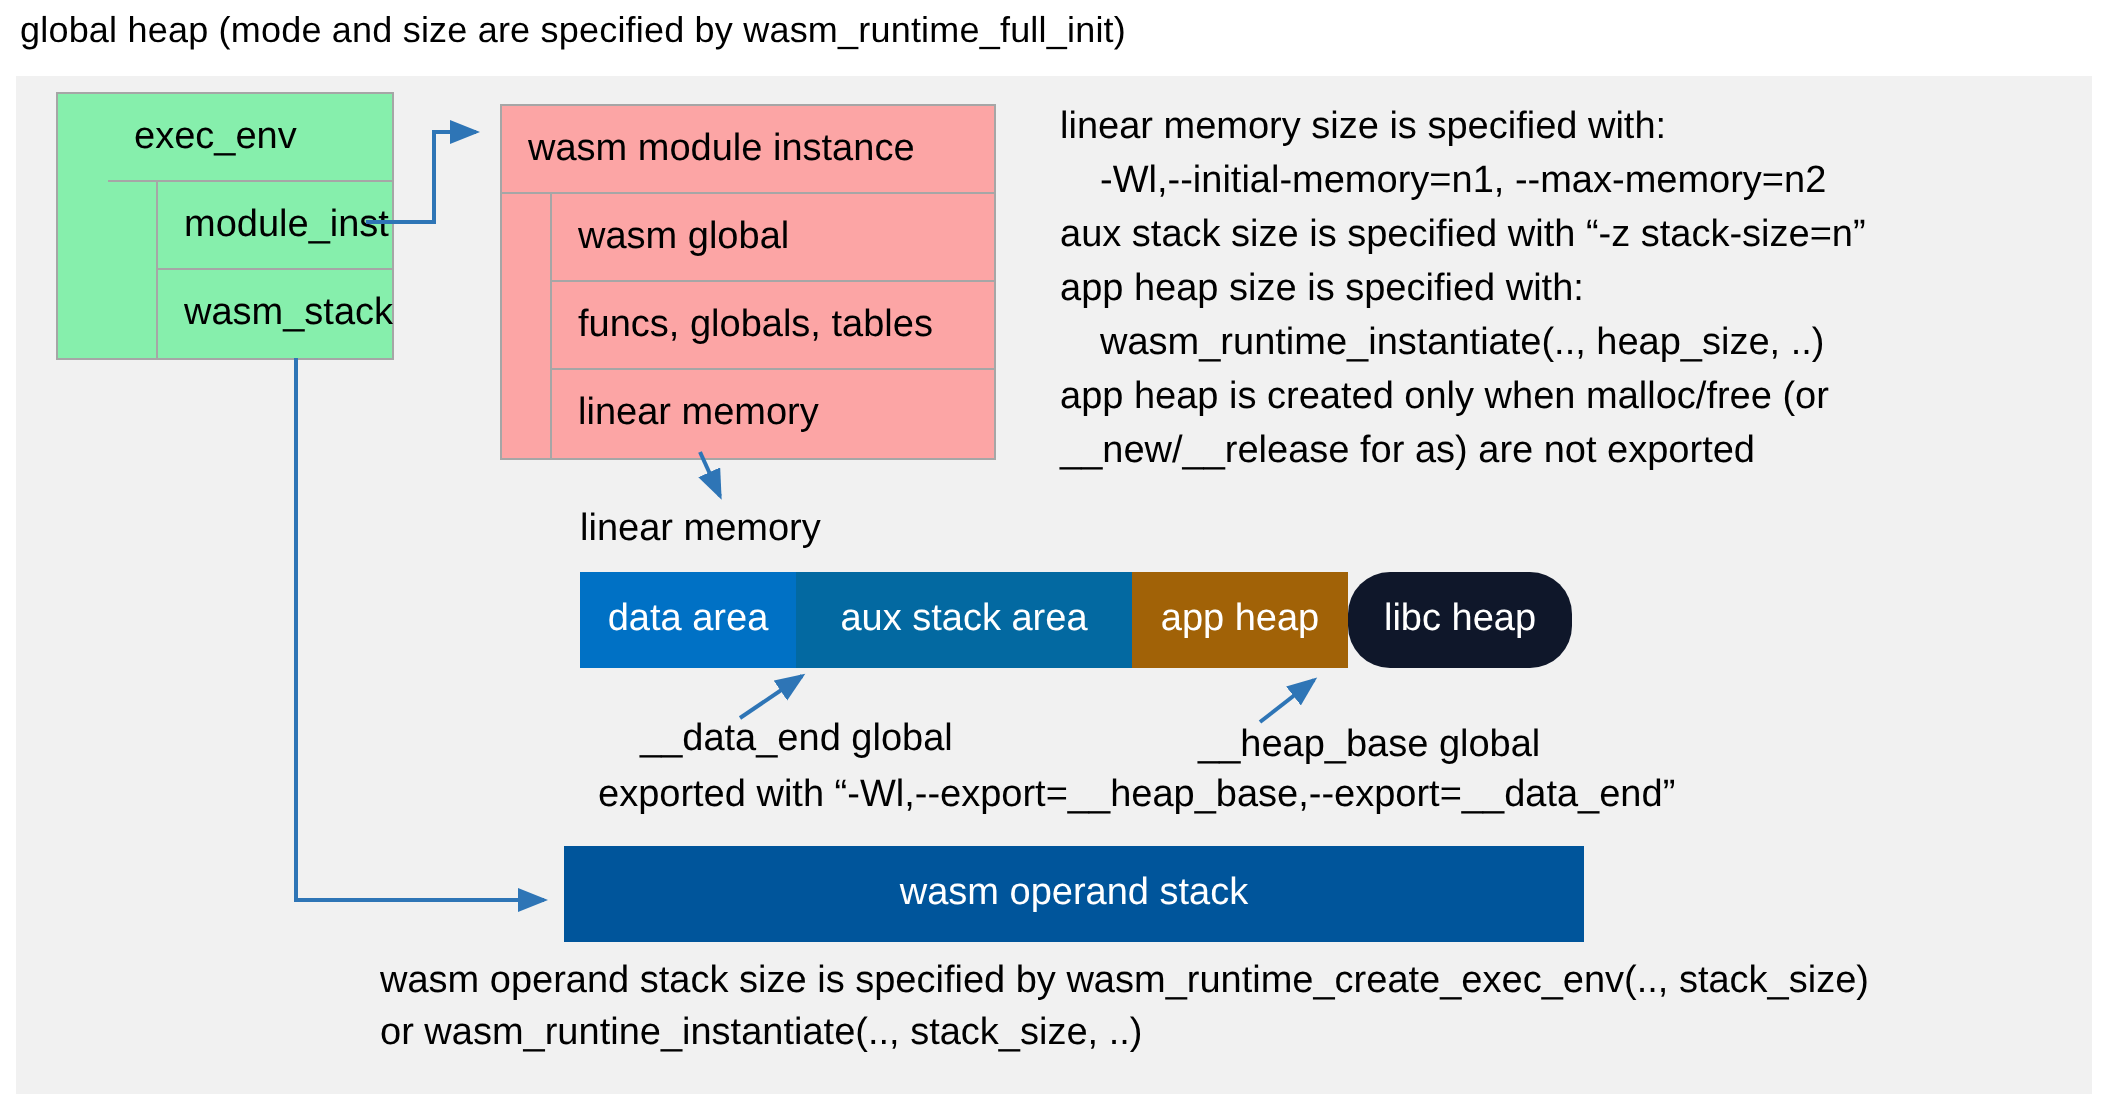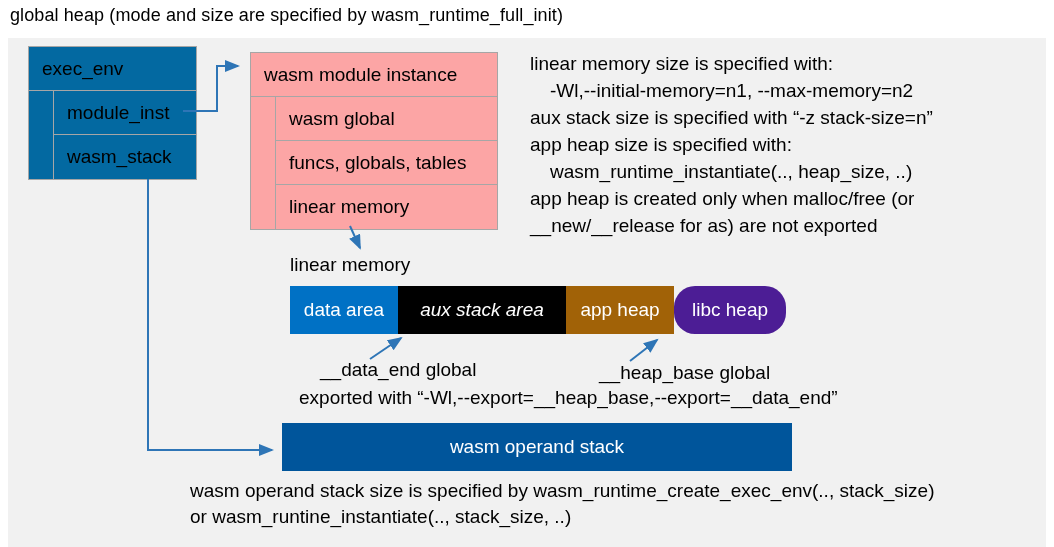--- a/index.html
+++ b/index.html
@@ -10,21 +10,21 @@
   .title { position:absolute; left:10px; top:5px; font-size:18px; letter-spacing:0.1px; }
 
   .panel { position:absolute; left:8px; top:38px; width:1038px; height:509px; background:#f1f1f1; }
 
   
   .obox { position:absolute; border:1px solid #a6a6a6; font-size:19px; }
   .obox-header { height:44px; display:flex; align-items:center; padding-left:13px; border-bottom:1px solid #a6a6a6; }
   .obox-row { margin-left:24px; height:44px; display:flex; align-items:center; padding-left:13px;
               border-left:1px solid #a6a6a6; border-bottom:1px solid #a6a6a6; }
   .obox-row:last-child { border-bottom:none; }
-  .exec { left:28px; top:46px; width:169px; background:#0369a1; }
+  .exec { left:28px; top:46px; width:169px; background:#86efac;padding-left:25px; }
   .minst { left:250px; top:52px; width:248px; background:#fca5a5; }
 
   
   .notes { position:absolute; left:530px; top:50px; font-size:19px; line-height:27px; }
   .notes .indent { padding-left:20px; }
 
   
   .lm-label { position:absolute; left:290px; top:254px; font-size:19px; }
   .lm-bar { position:absolute; left:290px; top:286px; height:48px; display:flex; }
   .lm-seg { height:48px; display:flex; align-items:center; justify-content:center;
@@ -79,23 +79,23 @@
     <div>aux stack size is specified with “-z stack-size=n”</div>
     <div>app heap size is specified with:</div>
     <div class="indent">wasm_runtime_instantiate(.., heap_size, ..)</div>
     <div>app heap is created only when malloc/free (or</div>
     <div>__new/__release for as) are not exported</div>
   </div>
 
   <div class="lm-label">linear memory</div>
   <div class="lm-bar">
     <div class="lm-seg seg-data" style="background-color: rgb(0, 113, 197);">data area</div>
-    <div class="lm-seg seg-aux" style="background-color: #000000; font-style: italic;">aux stack area</div>
+    <div class="lm-seg seg-aux" style="background-color: #0369a1;">aux stack area</div>
     <div class="lm-seg seg-app" style="background-color: #a16207;">app heap</div>
-    <div class="lm-seg seg-libc" style="background-color: #4c1d95; border-radius: 21px;">libc heap</div>
+    <div class="lm-seg seg-libc" style="background-color: #0f172a; border-radius: 21px;">libc heap</div>
   </div>
 
   <div class="ann ann-dataend">__data_end global</div>
   <div class="ann ann-heapbase">__heap_base global</div>
   <div class="ann ann-exported">exported with “-Wl,--export=__heap_base,--export=__data_end”</div>
 
   <div class="op-bar" style="background-color: rgb(0, 85, 155);">wasm operand stack</div>
 
   <div class="bottom-note bn1">wasm operand stack size is specified by wasm_runtime_create_exec_env(.., stack_size)</div>
   <div class="bottom-note bn2">or wasm_runtine_instantiate(.., stack_size, ..)</div>

